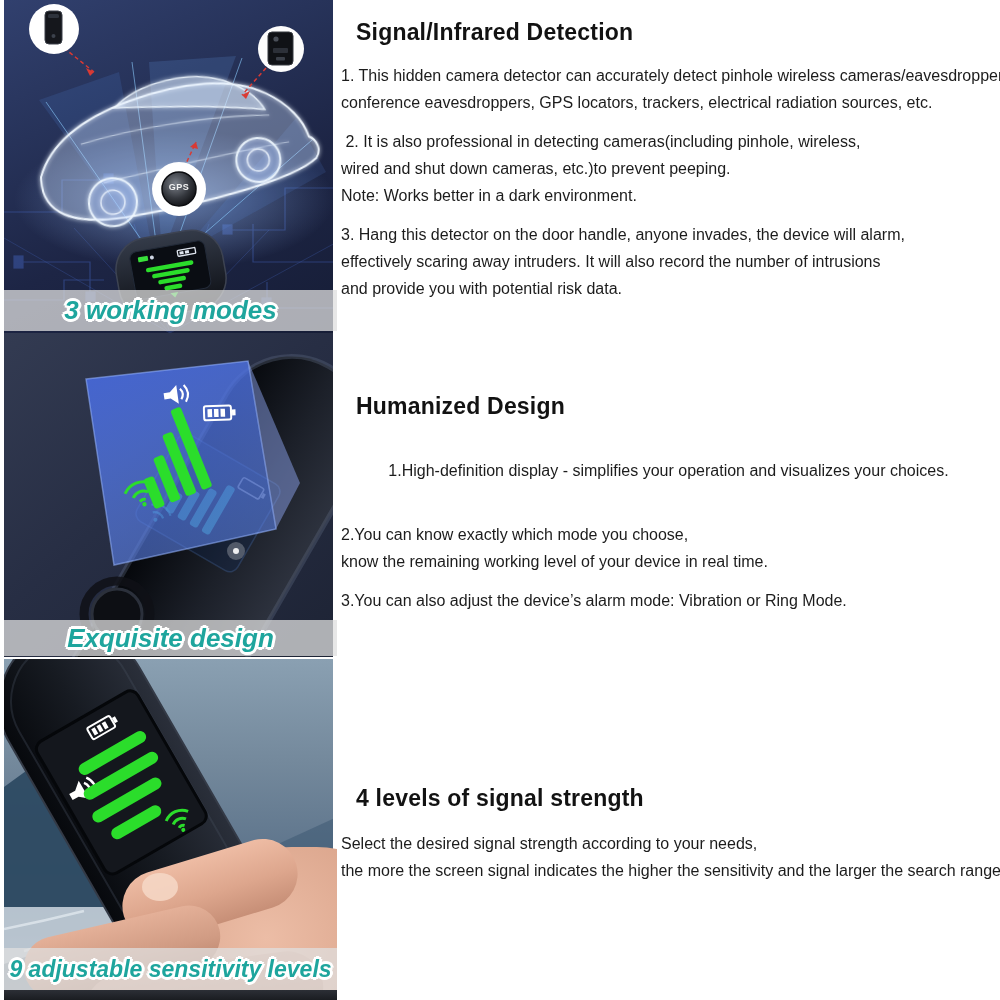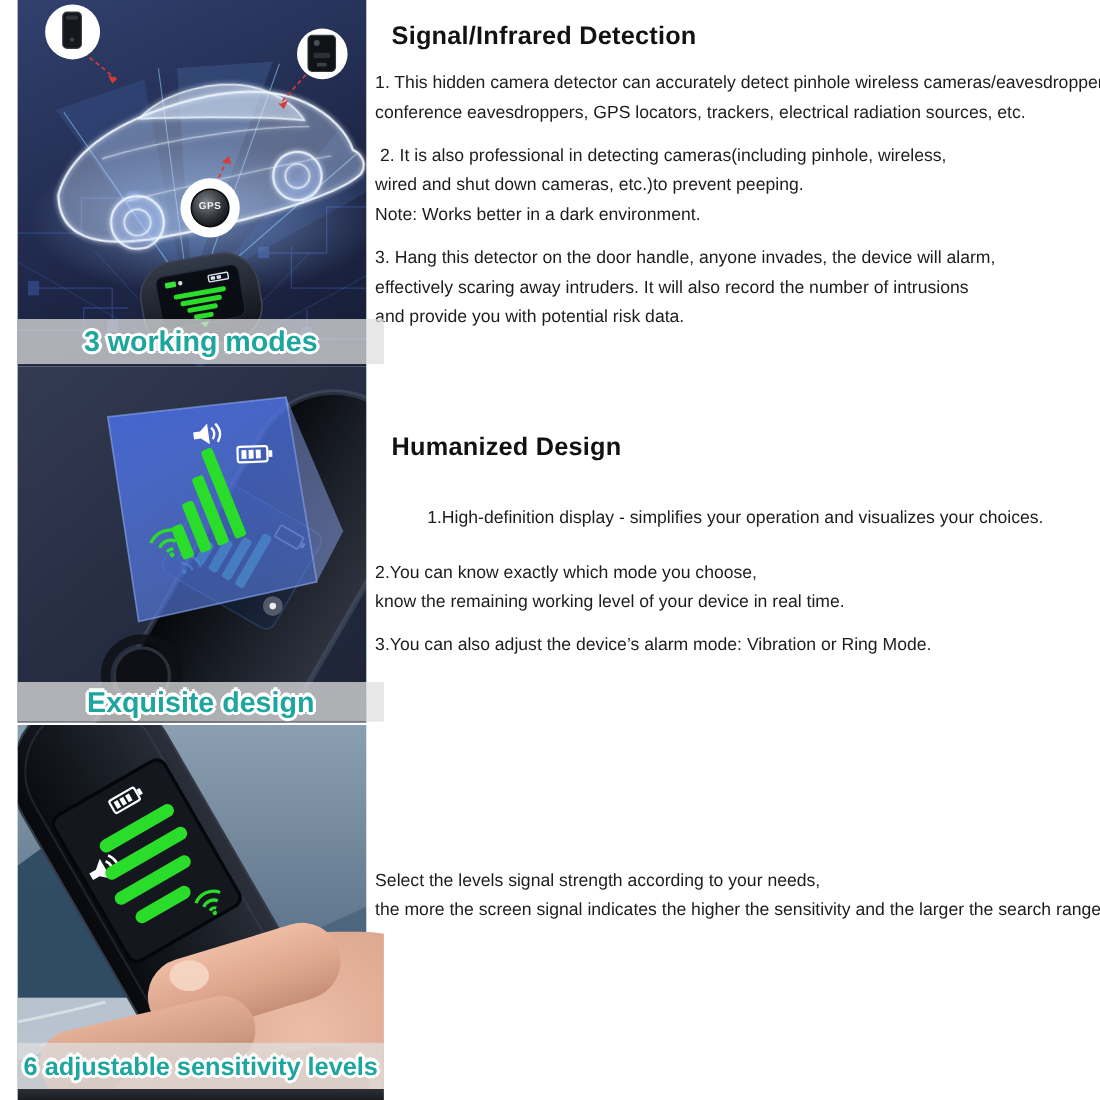--- a/index.html
+++ b/index.html
@@ -1,34 +1,34 @@
 <!DOCTYPE html>
 <html style="--caption_text: #1ea59d; --caption_outline: #ffffff; --caption_band: rgba(223,223,223,0.75); --heading_text: #121212; --body_text: #1c1c1c; --signal_green: #2bdd2b; --holo_blue: #4a6bdc; --alert_red: #d93a34; --panel_navy: #232c46;"><head>
 <meta charset="utf-8">
 <style>
   html,body{margin:0;padding:0;background:#fff;}
   .page{position:relative;width:1000px;height:1000px;background:#fff;overflow:hidden;
         font-family:"Liberation Sans","DejaVu Sans",sans-serif;}
 
   
   .left-col{position:absolute;left:0;top:0;width:333px;height:1000px;}
-  .panel{position:absolute;left:16px;width:333px;overflow:hidden;padding-left:10px;}
+  .panel{position:absolute;left:4px;width:333px;overflow:hidden;padding-left:10px;}
   .panel svg{position:absolute;left:0;top:0;}
   .panel-1{top:0;height:333px;background:linear-gradient(155deg,#31406e 0%,#27335a 30%,#1d2545 60%,#161d36 100%);}
   .panel-2{top:333px;height:324px;background:linear-gradient(140deg,#333b52 0%,#272e44 45%,#1d2334 100%);text-align:right;}
   .panel-3{top:657px;height:343px;background:linear-gradient(180deg,#8aa0b2 0%,#74899c 30%,#5a7189 62%,#8494a3 100%);border-top:2px solid #fff;box-sizing:border-box;}
 
   .caption-band{position:absolute;left:0;width:333px;background:var(--caption_band);
       display:flex;align-items:center;justify-content:center;z-index:30;}
   .cap-1{top:290px;height:41px;}
   .cap-2{top:287px;height:36px;}
   .cap-3{top:289px;height:42px;}
   .caption{color:var(--caption_text);font-weight:bold;font-size:26px;white-space:pre;
       text-shadow:-2px -2px 0 #fff,2px -2px 0 #fff,-2px 2px 0 #fff,2px 2px 0 #fff,
-                  -3px 0 0 #fff,3px 0 0 #fff,0 -3px 0 #fff,0 3px 0 #fff;}
+                  -3px 0 0 #fff,3px 0 0 #fff,0 -3px 0 #fff,0 3px 0 #fff;font-style:italic;}
   .cap-3 .caption{font-size:23px;}
   .bottom-strip{position:absolute;left:0;top:331px;width:333px;height:12px;
       background:linear-gradient(180deg,#2c2f36,#17191d);z-index:31;}
 
   .gps-label{position:absolute;left:158px;top:182px;width:34px;text-align:center;
       color:#f2f2f2;font-size:9px;font-weight:bold;letter-spacing:.5px;z-index:6;}
 
   
   .hand-part{position:absolute;z-index:20;}
   .palm{left:175px;top:188px;width:250px;height:260px;border-radius:45%;
@@ -44,21 +44,21 @@
 
   
   .right-col{position:absolute;left:333px;top:0;width:667px;height:1000px;background:#fff;}
   .txt-section{position:absolute;left:8px;width:655px;}
   .s1{top:3px;}.s2{top:377px;}.s3{top:769px;}
   .txt-section h2{margin:15px;font-size:23px;line-height:28px;color:var(--heading_text);
       font-weight:bold;letter-spacing:.2px;}
   .para{margin-top:12px;}
   .s1 .para-1{margin-top:16px;}
   .s2 .para-1{margin-top:37px;text-align:center;}
-  .s2 .para-2{margin-top:23px;}
+  .s2 .para-2{margin-top:37px;}
   .s2 .para-3{}
   .s3 .para-1{margin-top:18px;}
   .line{font-size:16px;line-height:27px;color:var(--body_text);white-space:pre;}
 </style>
 </head>
 <body>
 
 <div class="page">
 
   <div class="left-col">
@@ -338,21 +338,21 @@
         </g>
       </svg>
 
       <div class="hand-part palm"></div>
       <div class="hand-part thumb"></div>
       <div class="hand-part thumb-nail"></div>
       <div class="hand-part finger-2"></div>
       <div class="hand-part finger-3"></div>
 
       <div class="caption-band cap-3">
-        <span class="caption">6 adjustable sensitivity levels</span>
+        <span class="caption">9 adjustable sensitivity levels</span>
       </div>
       <div class="bottom-strip"></div>
     </div>
   </div>
 
   <div class="right-col">
 
     <section class="txt-section s1">
       <h2>Signal/Infrared Detection</h2>
       <div class="para para-1">
@@ -379,19 +379,20 @@
       <div class="para para-2">
         <div class="line">2.You can know exactly which mode you choose,</div>
         <div class="line">know the remaining working level of your device in real time.</div>
       </div>
       <div class="para para-3">
         <div class="line">3.You can also adjust the device’s alarm mode: Vibration or Ring Mode.</div>
       </div>
     </section>
 
     <section class="txt-section s3">
+      <h2>4 levels of signal strength</h2>
       <div class="para para-1">
-        <div class="line">Select the levels signal strength according to your needs,</div>
+        <div class="line">Select the desired signal strength according to your needs,</div>
         <div class="line">the more the screen signal indicates the higher the sensitivity and the larger the search range.</div>
       </div>
     </section>
   </div>
 </div>
 
 </body></html>

